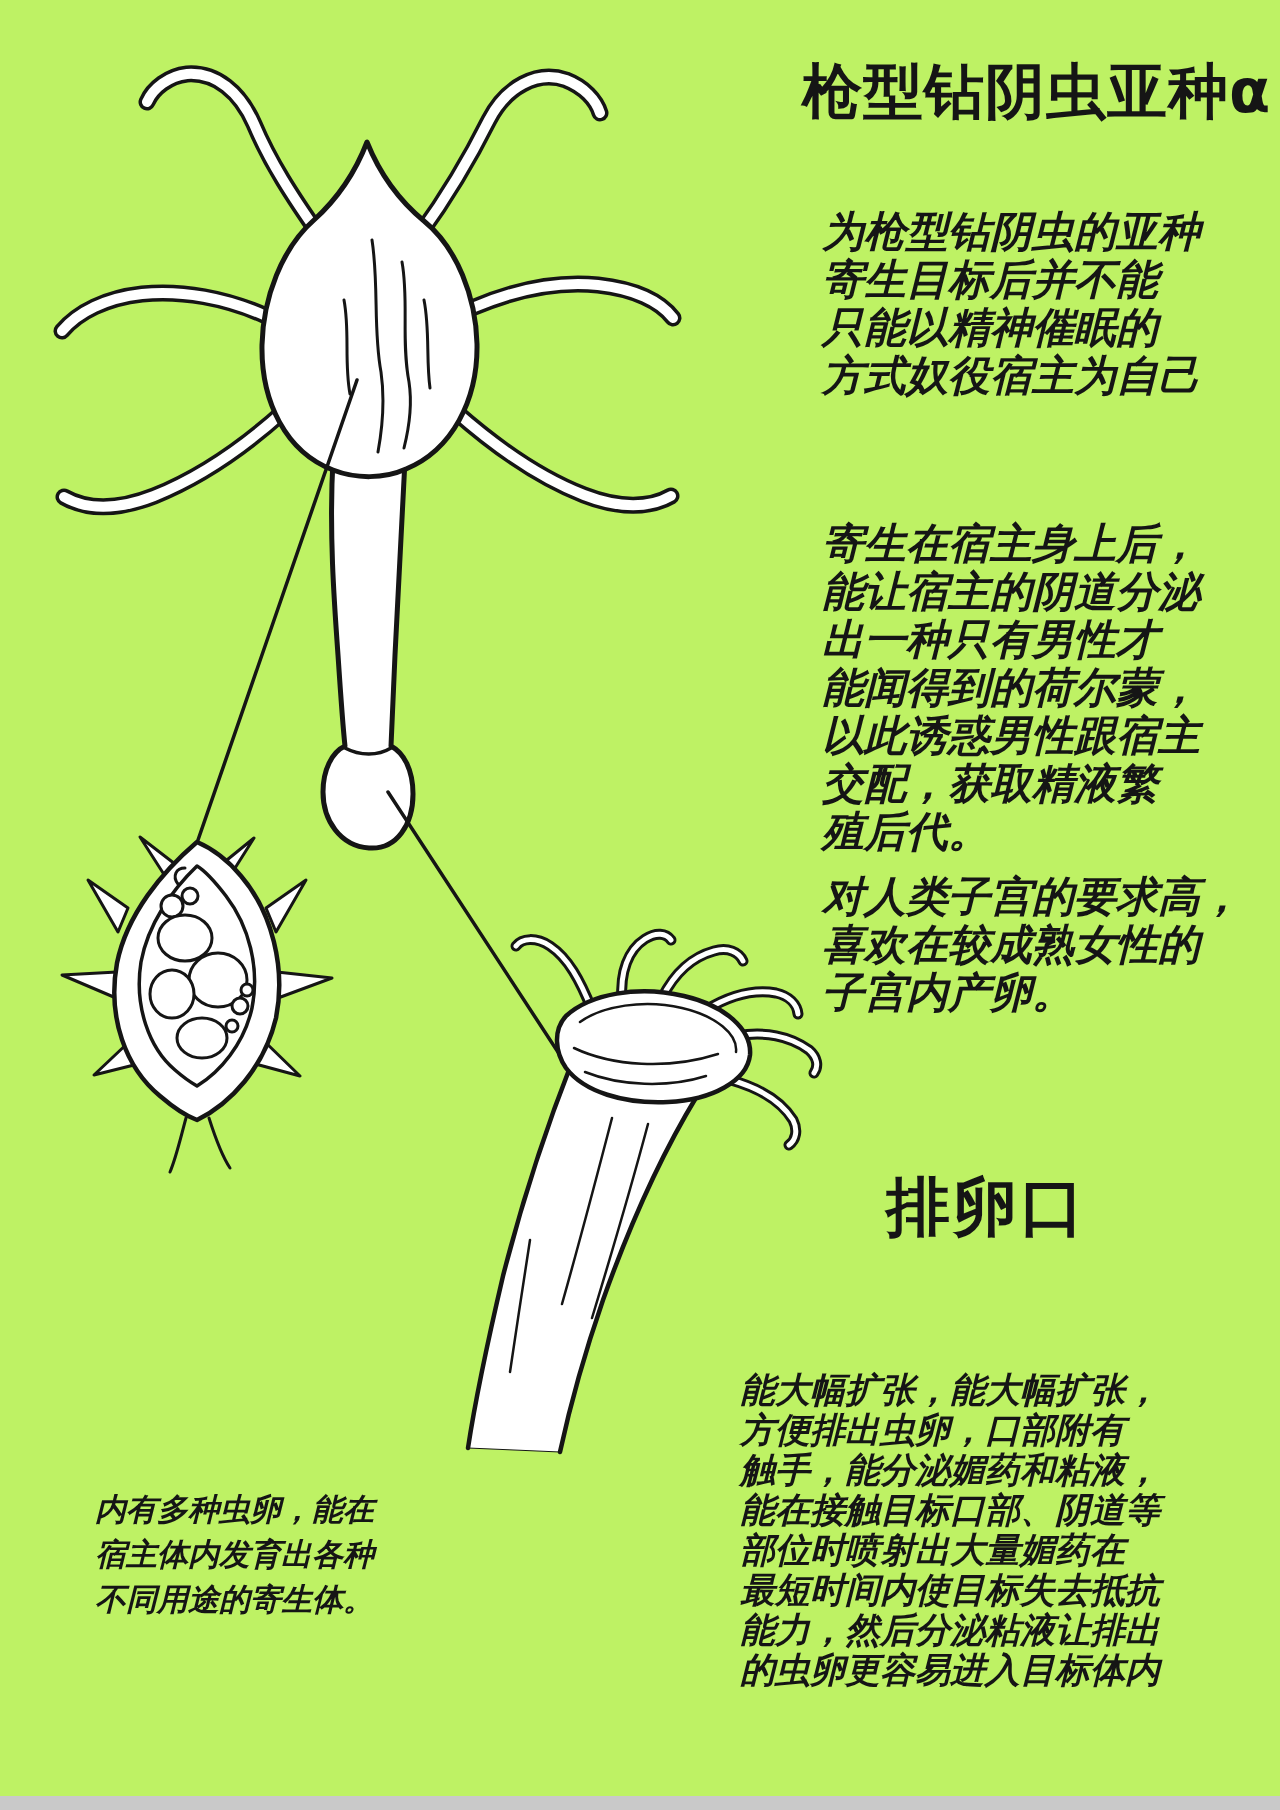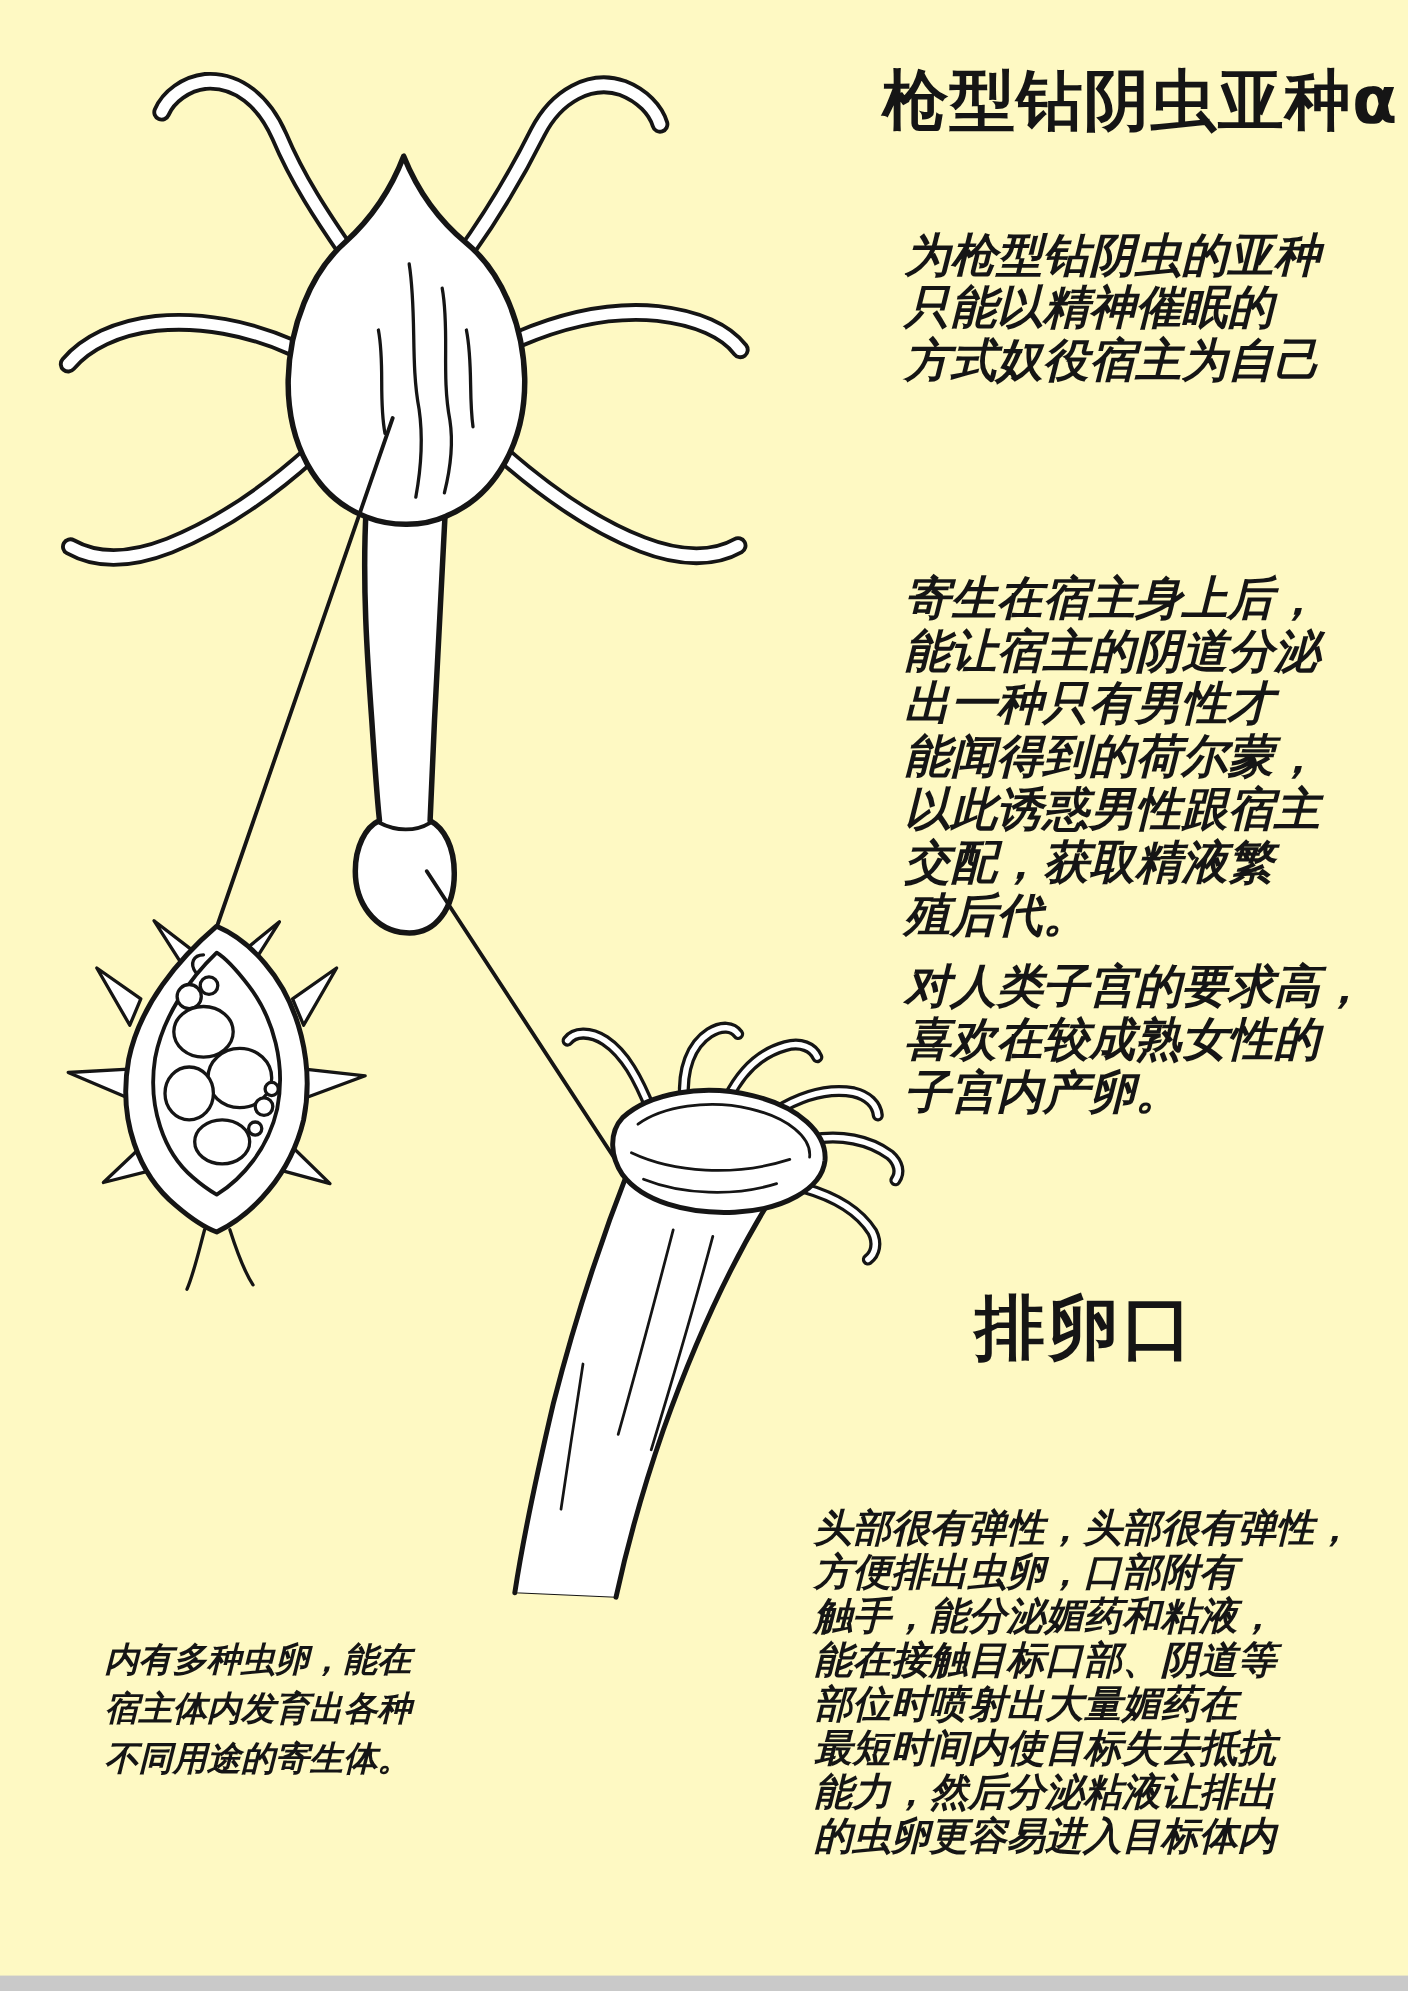--- a/index.html
+++ b/index.html
@@ -1,19 +1,19 @@
 <!DOCTYPE html>
 <html><head>
 <meta charset="utf-8">
 <style>
   html,body{margin:0;padding:0;background:#e8e8e8;}
   .page{
     position:relative;
     width:1280px;height:1810px;
-    background:#fef9c3;
+    background:#bef264;
     overflow:hidden;
     font-family:"DejaVu Sans",sans-serif;
     font-weight:bold;
     color:#151515;
   }
   .art{position:absolute;left:0;top:0;width:1280px;height:1810px;}
   .tblock{position:absolute;white-space:nowrap;z-index:2;}
   .title{font-size:60px;letter-spacing:1px;}
   .body-text{font-size:42px;line-height:48px;letter-spacing:0px;}
   .small-text{font-size:35px;line-height:40px;}
@@ -133,20 +133,21 @@
         <path d="M 574 1048 C 612 1066 668 1070 718 1054"></path>
         <path d="M 585 1072 C 620 1086 668 1088 706 1076"></path>
       </g>
     </g>
   </svg>
 
   <div class="tblock title" style="left:802px; top:52px;">枪型钻阴虫亚种α</div>
 
   <div class="tblock body-text" style="left:822px; top:208px;">
       <div class="line">为枪型钻阴虫的亚种</div>
+      <div class="line">寄生目标后并不能</div>
       <div class="line">只能以精神催眠的</div>
       <div class="line">方式奴役宿主为自己</div>
     </div>
 
   <div class="tblock body-text" style="left:822px; top:520px;">
       <div class="line">寄生在宿主身上后，</div>
       <div class="line">能让宿主的阴道分泌</div>
       <div class="line">出一种只有男性才</div>
       <div class="line">能闻得到的荷尔蒙，</div>
       <div class="line">以此诱惑男性跟宿主</div>
@@ -156,21 +157,21 @@
 
   <div class="tblock body-text" style="left:822px; top:873px;">
       <div class="line">对人类子宫的要求高，</div>
       <div class="line">喜欢在较成熟女性的</div>
       <div class="line">子宫内产卵。</div>
     </div>
 
   <div class="tblock label-lg" style="left:886px; top:1164px;text-align:center;">排卵口</div>
 
   <div class="tblock small-text" style="left:740px; top:1370px;">
-      <div class="line">头部很有弹性，头部很有弹性，</div>
+      <div class="line">能大幅扩张，能大幅扩张，</div>
       <div class="line">方便排出虫卵，口部附有</div>
       <div class="line">触手，能分泌媚药和粘液，</div>
       <div class="line">能在接触目标口部、阴道等</div>
       <div class="line">部位时喷射出大量媚药在</div>
       <div class="line">最短时间内使目标失去抵抗</div>
       <div class="line">能力，然后分泌粘液让排出</div>
       <div class="line">的虫卵更容易进入目标体内</div>
     </div>
 
 

